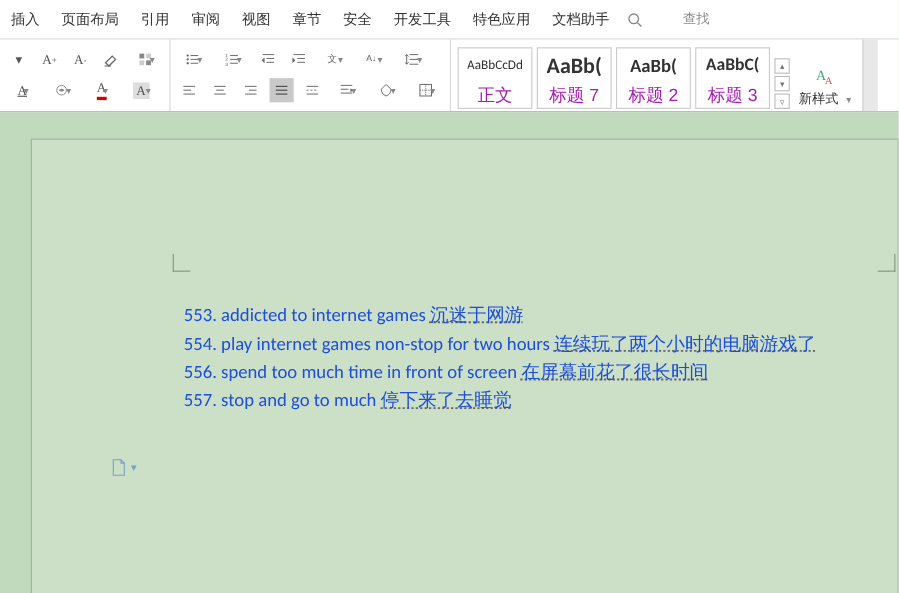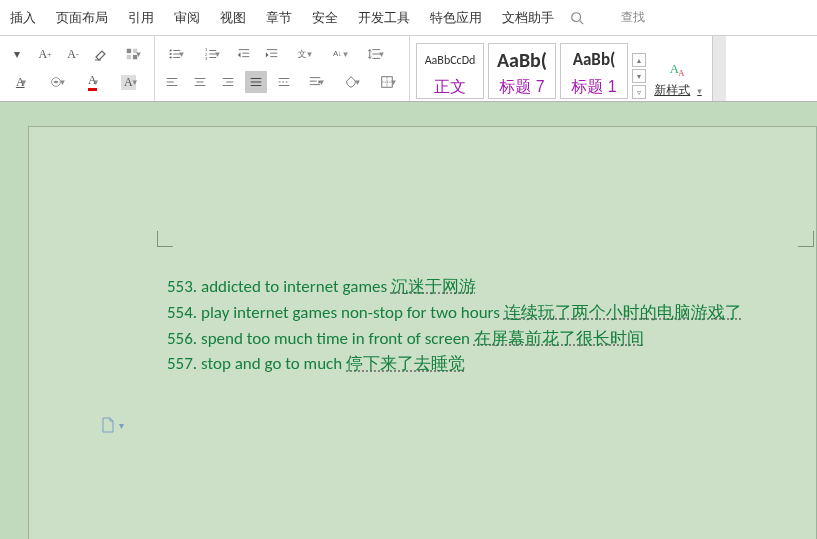--- a/index.html
+++ b/index.html
@@ -107,21 +107,21 @@
 .newstyle {
   width: 56px;
   display: flex;
   flex-direction: column;
   align-items: center;
   justify-content: center;
   gap: 2px;
   font-size: 12px;
   color: #333;
 }
-.newstyle .drop-row { display:flex; align-items:center; gap:10px;text-decoration:underline; }
+.newstyle .drop-row { display:flex; align-items:center; gap:10px; }
 .canvas {
   background: #c1d9bd;
   width: 100%;
   height: calc(539px - 26px - 66px);
   position: relative;
   overflow: hidden;
 }
 .page {
   position: absolute;
   left: 28px;
@@ -139,21 +139,21 @@
 }
 .margin-tl { left: 128px; border-left: 1px solid #7d937b; border-bottom: 1px solid #7d937b; }
 .margin-tr { right: 2px; border-right: 1px solid #7d937b; border-bottom: 1px solid #7d937b; }
 .doc-content {
   position: absolute;
   top: 148px;
   left: 138px;
   right: 20px;
   font-family: Calibri, "Times New Roman", serif;
   font-size: 17px;
-  color: #15803d;
+  color: #1d4ed8;
   line-height: 1.4;
 }
 .doc-line { margin-bottom: 2px; }
 .cn {
   text-decoration: underline;
   text-decoration-style: dotted;
   text-decoration-color: #666;
 }
 .side-widget {
   position: absolute;
@@ -364,21 +364,25 @@
     <div class="style-card">
       <div class="preview">AaBbCcDd</div>
       <div class="label">正文</div>
     </div>
     <div class="style-card">
       <div class="preview" style="font-size:20px;font-weight:bold;">AaBb(</div>
       <div class="label">标题 7</div>
     </div>
     <div class="style-card">
       <div class="preview" style="font-size:17px;font-weight:bold;">AaBb(</div>
-      <div class="label">标题 1</div>
+      <div class="label">标题 2</div>
+    </div>
+    <div class="style-card">
+      <div class="preview" style="font-size:16px;font-weight:bold;">AaBbC(</div>
+      <div class="label">标题 3</div>
     </div>
     <div class="style-nav">
       <div>▴</div>
       <div>▾</div>
       <div>▿</div>
     </div>
     <div class="newstyle">
       <svg width="22" height="22" viewBox="0 0 24 24">
           <text x="3" y="16" font-size="14" fill="#3a7" font-family="serif">A</text>
           <text x="12" y="20" font-size="10" fill="#c55" font-family="serif">A</text>

